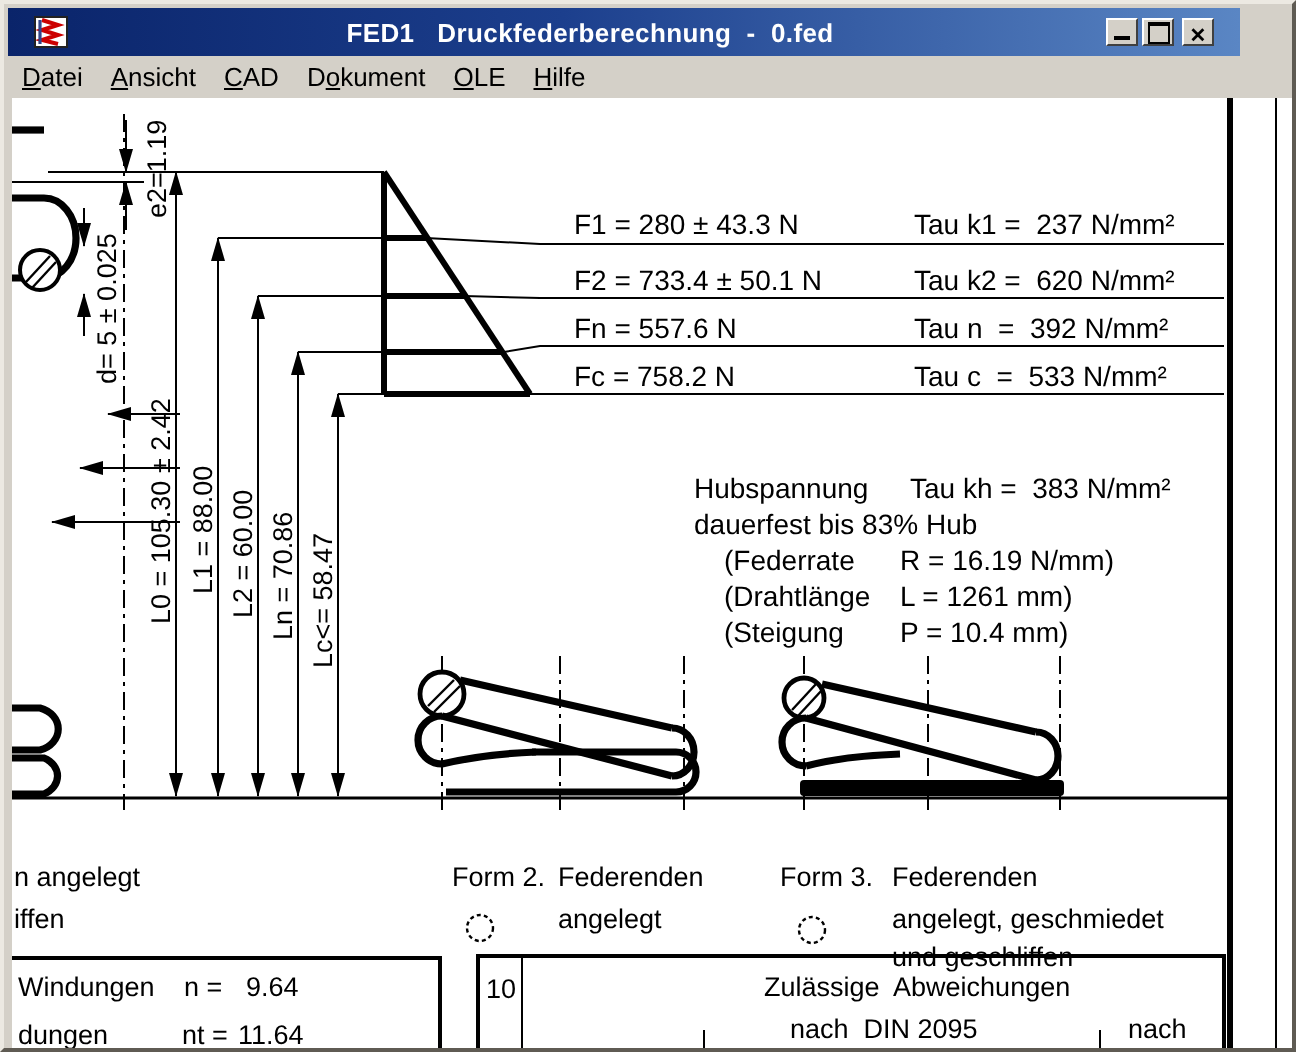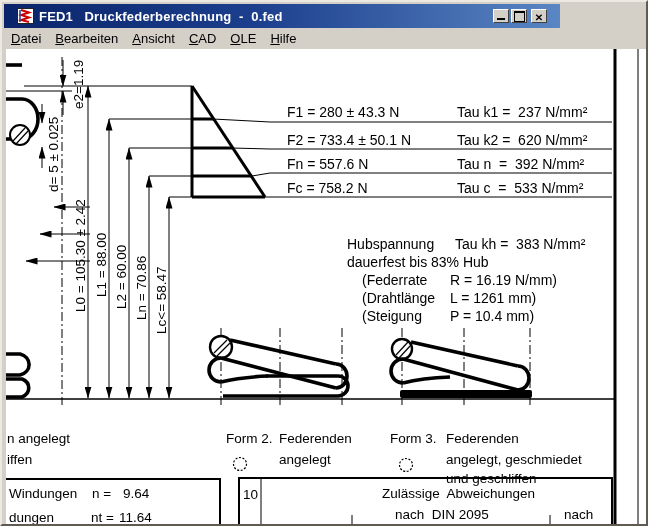--- a/index.html
+++ b/index.html
@@ -3,23 +3,23 @@
 <meta charset="utf-8">
 <style>
   html,body{margin:0;padding:0;background:#fff;font-family:"Liberation Sans",sans-serif;}
   .window{
     position:relative;width:648px;height:526px;box-sizing:border-box;
     background:#d4d0c8;
     border:2px solid;border-color:#ece9e2 #5f5b53 #5f5b53 #ece9e2;
     overflow:hidden;
   }
   .titlebar{
-    position:absolute;left:2px;top:2px;width:556px;height:24px;box-sizing:border-box;
+    position:absolute;left:2px;top:2px;width:616px;height:24px;box-sizing:border-box;
     background:linear-gradient(90deg,#0a246a 0%,#1c3f8d 45%,#5a86c4 100%);
-    display:flex;align-items:center;padding:0 13px;
+    display:flex;align-items:center;padding:0 13px;text-align:center;
   }
   .app-icon{width:17px;height:16px;background:#fff;border:1px solid #222;box-sizing:border-box;flex:0 0 auto;}
   .title-text{
     color:#fff;font-weight:bold;font-size:13px;margin-left:5px;flex:1;
     white-space:pre;overflow:hidden;letter-spacing:.2px;
   }
   .tb-btn{
     width:16px;height:14px;margin-left:2px;box-sizing:border-box;cursor:default;
     background:#d4d0c8;border:1px solid;border-color:#fff #404040 #404040 #fff;
     display:flex;align-items:center;justify-content:center;padding:0;position:relative;
@@ -69,23 +69,23 @@
     <button class="tb-btn">
         <span class="glyph-max"></span>
       </button>
     <button class="tb-btn close">
         <span class="glyph-close"></span>
       </button>
   </div>
 
   <div class="menubar">
       <div class="menu-item"><span class="mn">D</span>atei</div>
-      <div class="menu-item"><span class="mn">B</span>earbeiten</div>
       <div class="menu-item"><span class="mn">A</span>nsicht</div>
       <div class="menu-item"><span class="mn">C</span>AD</div>
+      <div class="menu-item">D<span class="mn">o</span>kument</div>
       <div class="menu-item"><span class="mn">O</span>LE</div>
       <div class="menu-item"><span class="mn">H</span>ilfe</div>
     </div>
 
   <div class="client">
     <svg width="640" height="475" viewBox="4 47 640 475">
       <defs>
         <marker id="arrE" orient="auto" markerUnits="userSpaceOnUse" markerWidth="12" markerHeight="7" refX="11.5" refY="3.5">
           <path d="M0 0 L12 3.5 L0 7 Z" fill="#000"></path>
         </marker>

